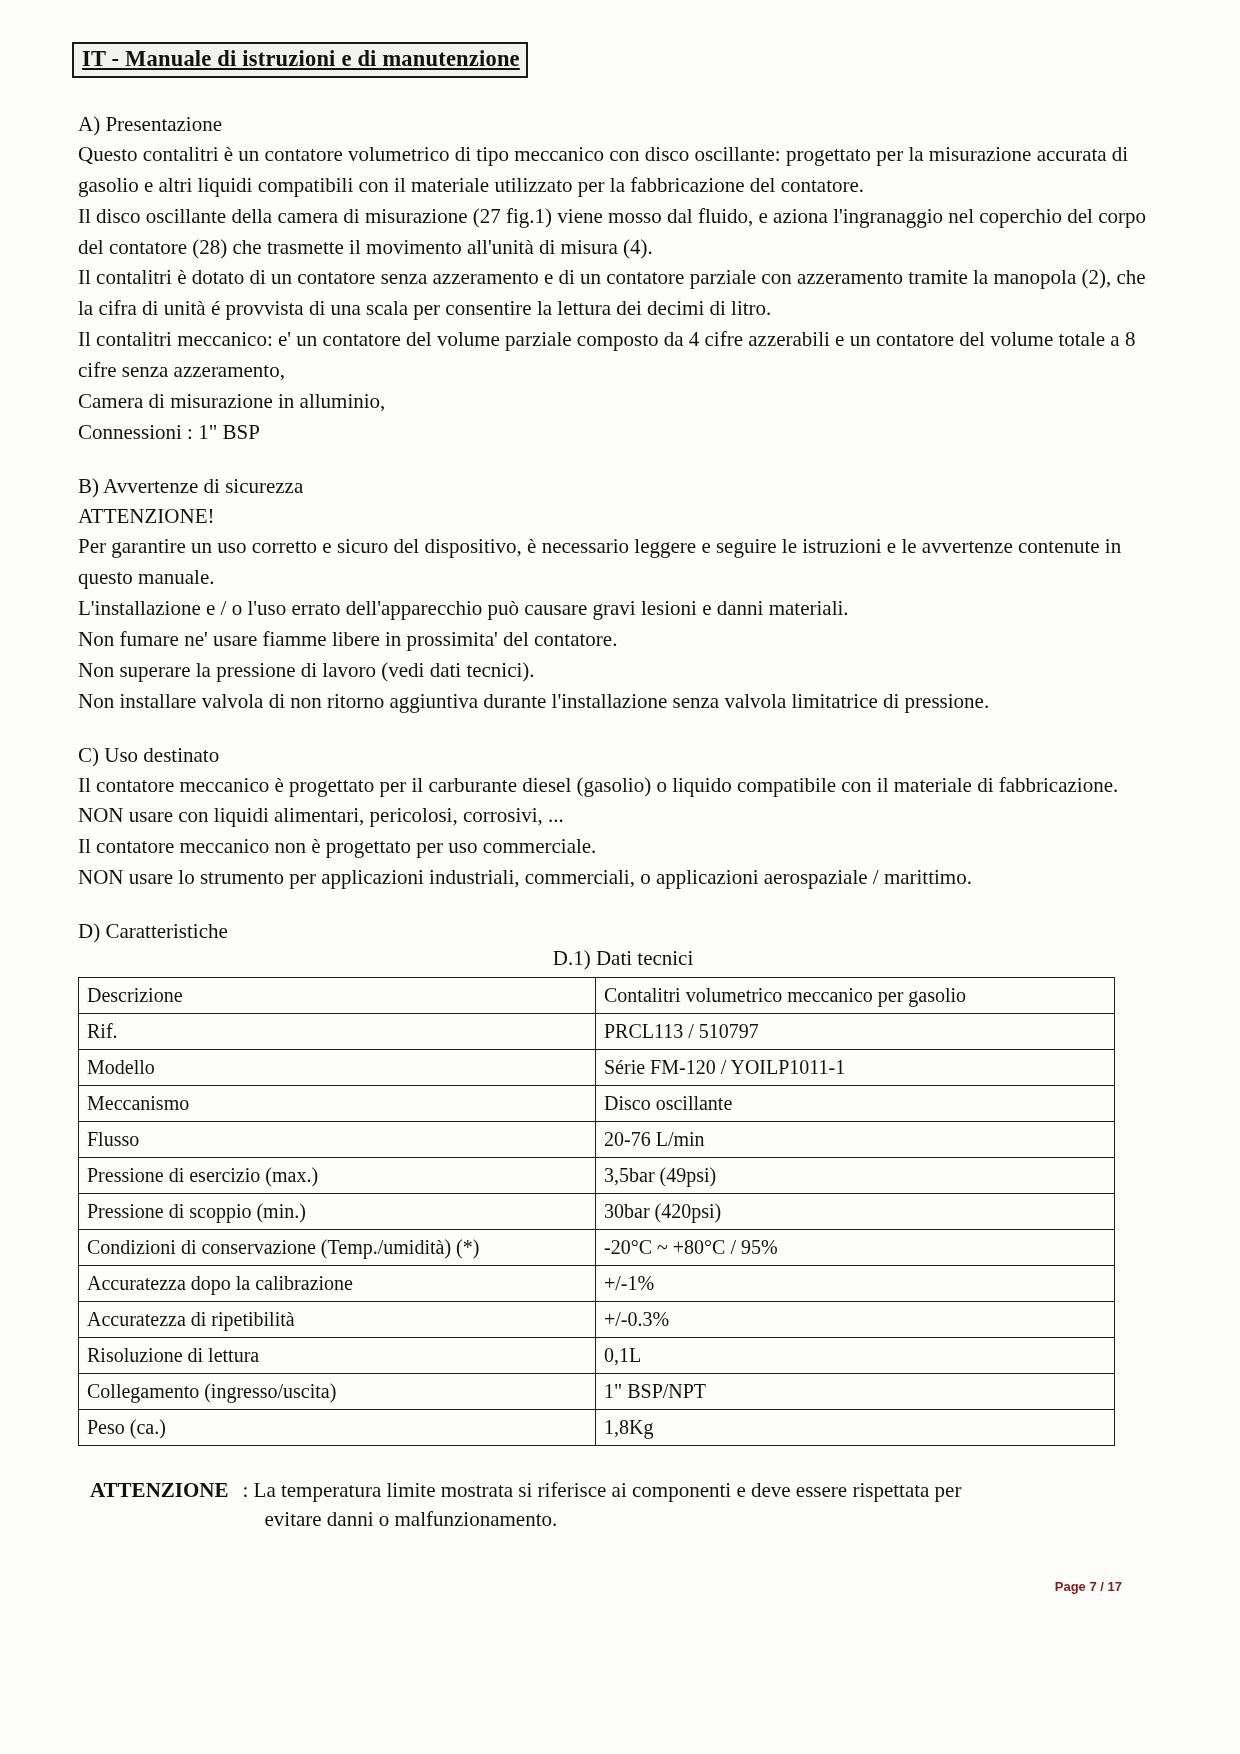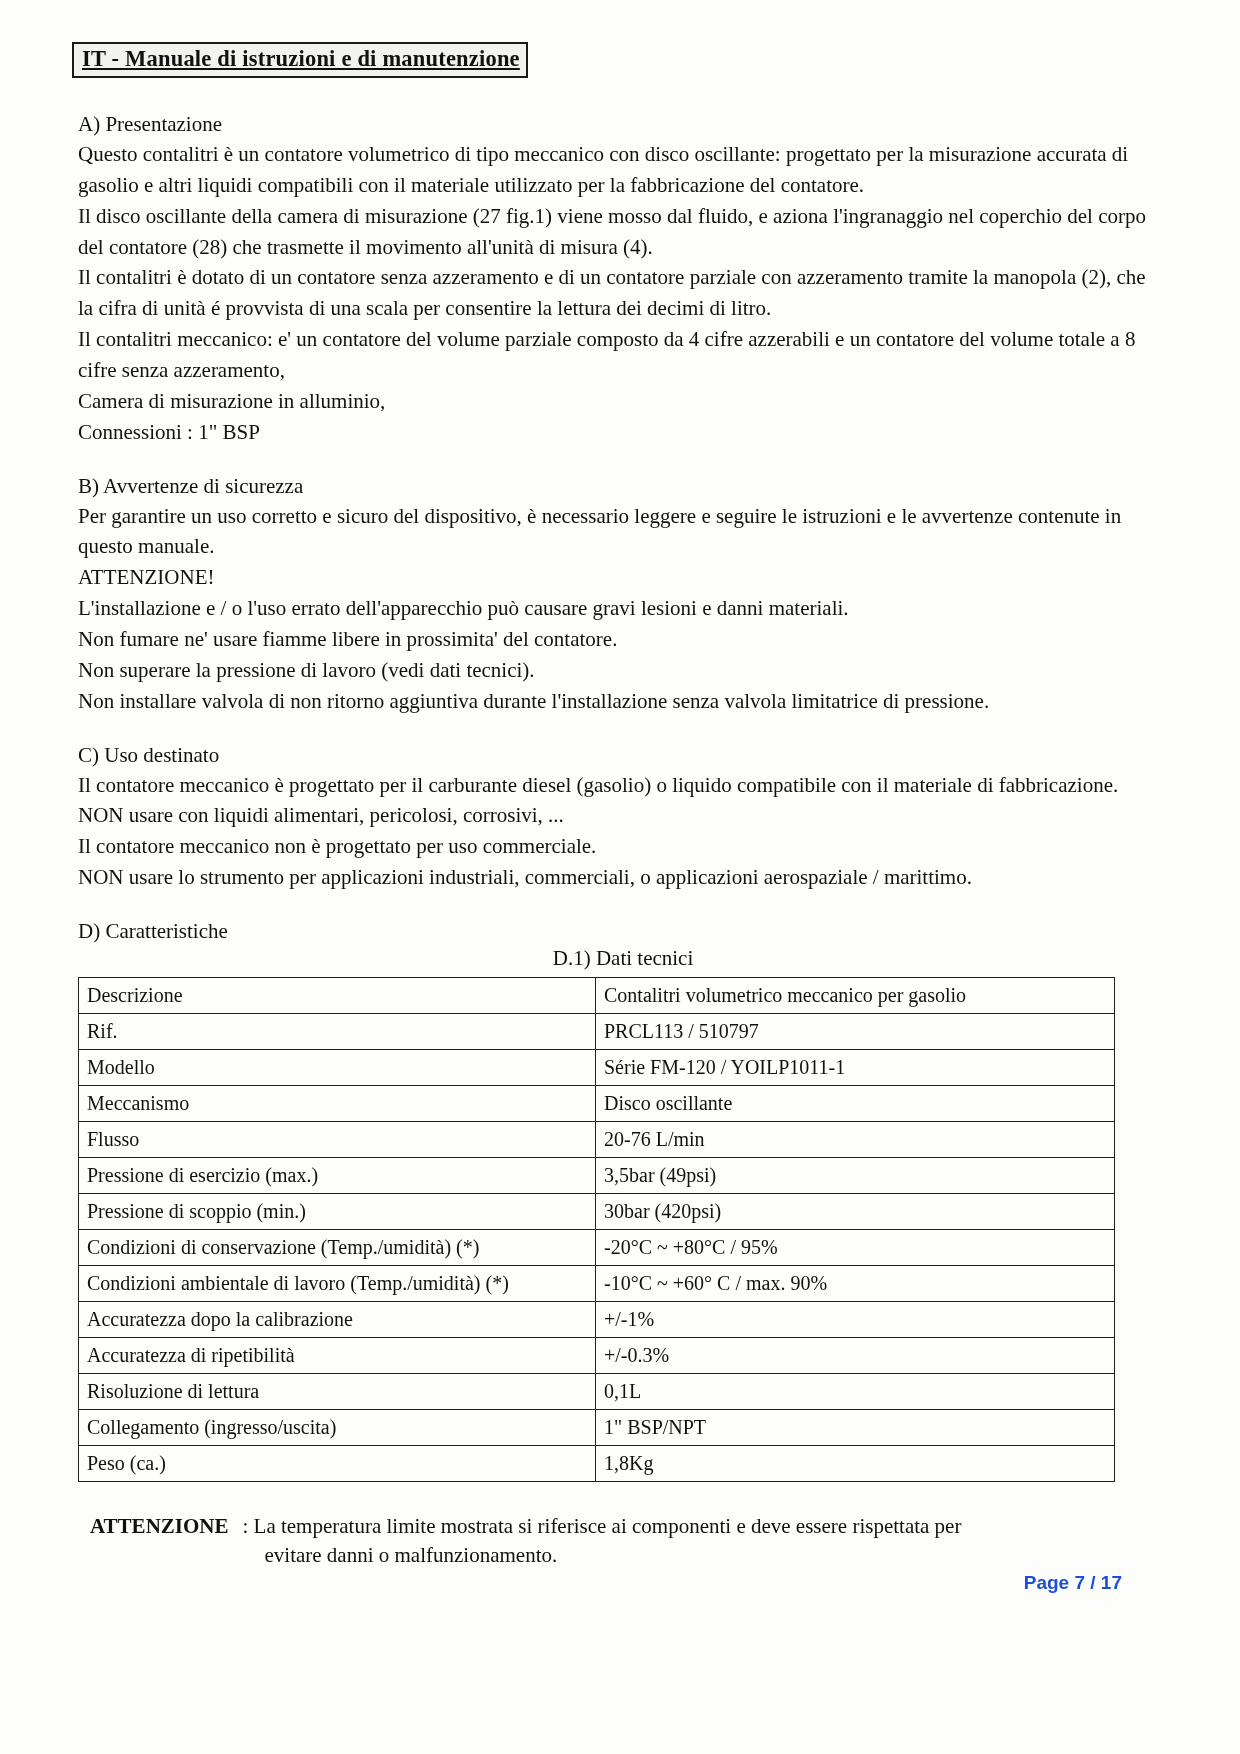--- a/index.html
+++ b/index.html
@@ -110,23 +110,23 @@
     display: block;
     padding-left: 22px;
   }
 
   
   .footer {
     position: absolute;
     right: 118px;
     bottom: 160px;
     font-family: "Liberation Sans", sans-serif;
-    font-size: 19px;
+    font-size: 13px;
     font-weight: bold;
-    color: #1d4ed8;
+    color: #7f1d1d;
   }
 </style>
 </head>
 <body>
 
 <div class="page">
   <div class="content">
 
     
     <div class="doc-header">
@@ -140,22 +140,22 @@
       <p class="para">Il disco oscillante della camera di misurazione (27 fig.1) viene mosso dal fluido, e aziona l'ingranaggio nel coperchio del corpo del contatore (28) che trasmette il movimento all'unità di misura (4).</p>
       <p class="para">Il  contalitri è dotato di un contatore senza azzeramento e di  un contatore parziale con azzeramento tramite la manopola (2), che la cifra di unità é provvista di una scala per consentire la lettura dei decimi di litro.</p>
       <p class="para">Il contalitri meccanico: e' un contatore del volume parziale composto da  4 cifre azzerabili e un contatore del volume totale a 8 cifre senza azzeramento,</p>
       <p class="para">Camera di misurazione in alluminio,</p>
       <p class="para">Connessioni : 1" BSP</p>
     </div>
 
     
     <div class="sec-block">
       <div class="sec-head">B) Avvertenze di sicurezza</div>
+      <p class="para">ATTENZIONE!</p>
       <p class="para">Per garantire un uso corretto e sicuro del dispositivo, è necessario leggere e seguire le istruzioni e le avvertenze contenute in questo manuale.</p>
-      <p class="para">ATTENZIONE!</p>
       <p class="para">L'installazione e / o l'uso errato dell'apparecchio può causare gravi lesioni e danni materiali.</p>
       <p class="para">Non fumare ne' usare fiamme libere in prossimita' del contatore.</p>
       <p class="para">Non superare la pressione di lavoro (vedi dati tecnici).</p>
       <p class="para">Non installare valvola di non ritorno aggiuntiva durante l'installazione senza valvola limitatrice di pressione.</p>
     </div>
 
     
     <div class="sec-block">
       <div class="sec-head">C) Uso destinato</div>
       <p class="para">Il contatore meccanico è progettato per il carburante diesel (gasolio) o  liquido compatibile con il materiale di fabbricazione.</p>
@@ -196,24 +196,20 @@
               <td class="k">Pressione di esercizio (max.)</td>
               <td class="v">3,5bar (49psi)</td>
             </tr>
             <tr>
               <td class="k">Pressione di scoppio (min.)</td>
               <td class="v">30bar (420psi)</td>
             </tr>
             <tr>
               <td class="k">Condizioni di conservazione (Temp./umidità) (*)</td>
               <td class="v">-20°C ~ +80°C / 95%</td>
-            </tr>
-            <tr>
-              <td class="k">Condizioni ambientale di lavoro (Temp./umidità) (*)</td>
-              <td class="v">-10°C ~ +60° C / max. 90%</td>
             </tr>
             <tr>
               <td class="k">Accuratezza dopo la calibrazione</td>
               <td class="v">+/-1%</td>
             </tr>
             <tr>
               <td class="k">Accuratezza di ripetibilità</td>
               <td class="v">+/-0.3%</td>
             </tr>
             <tr>

